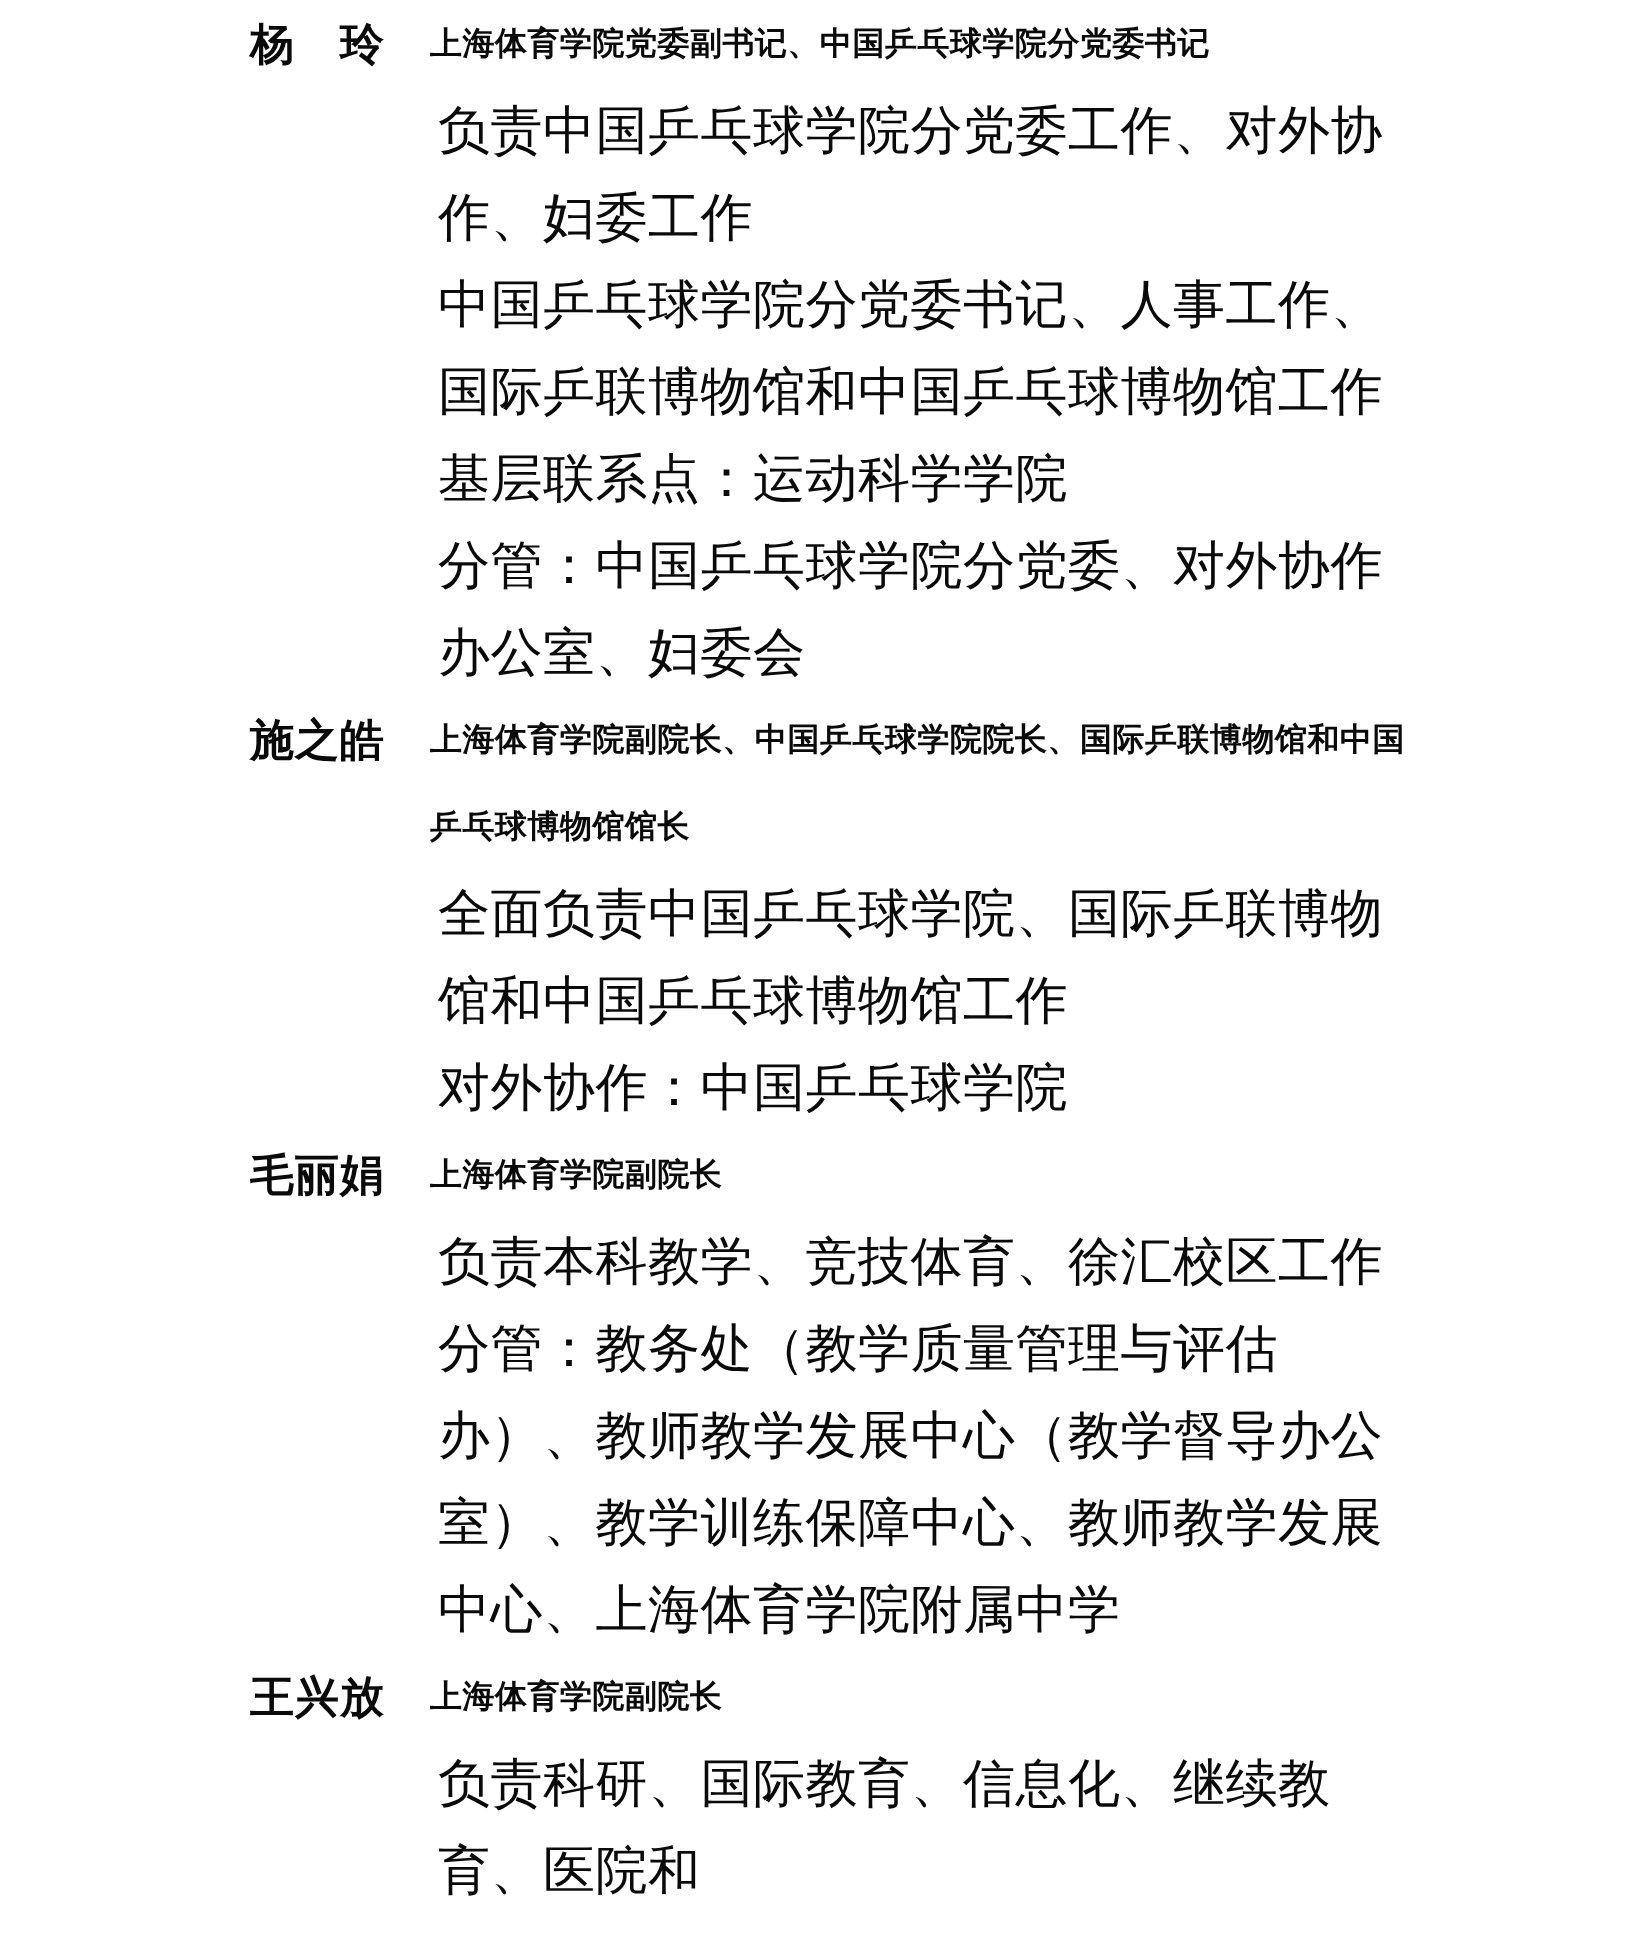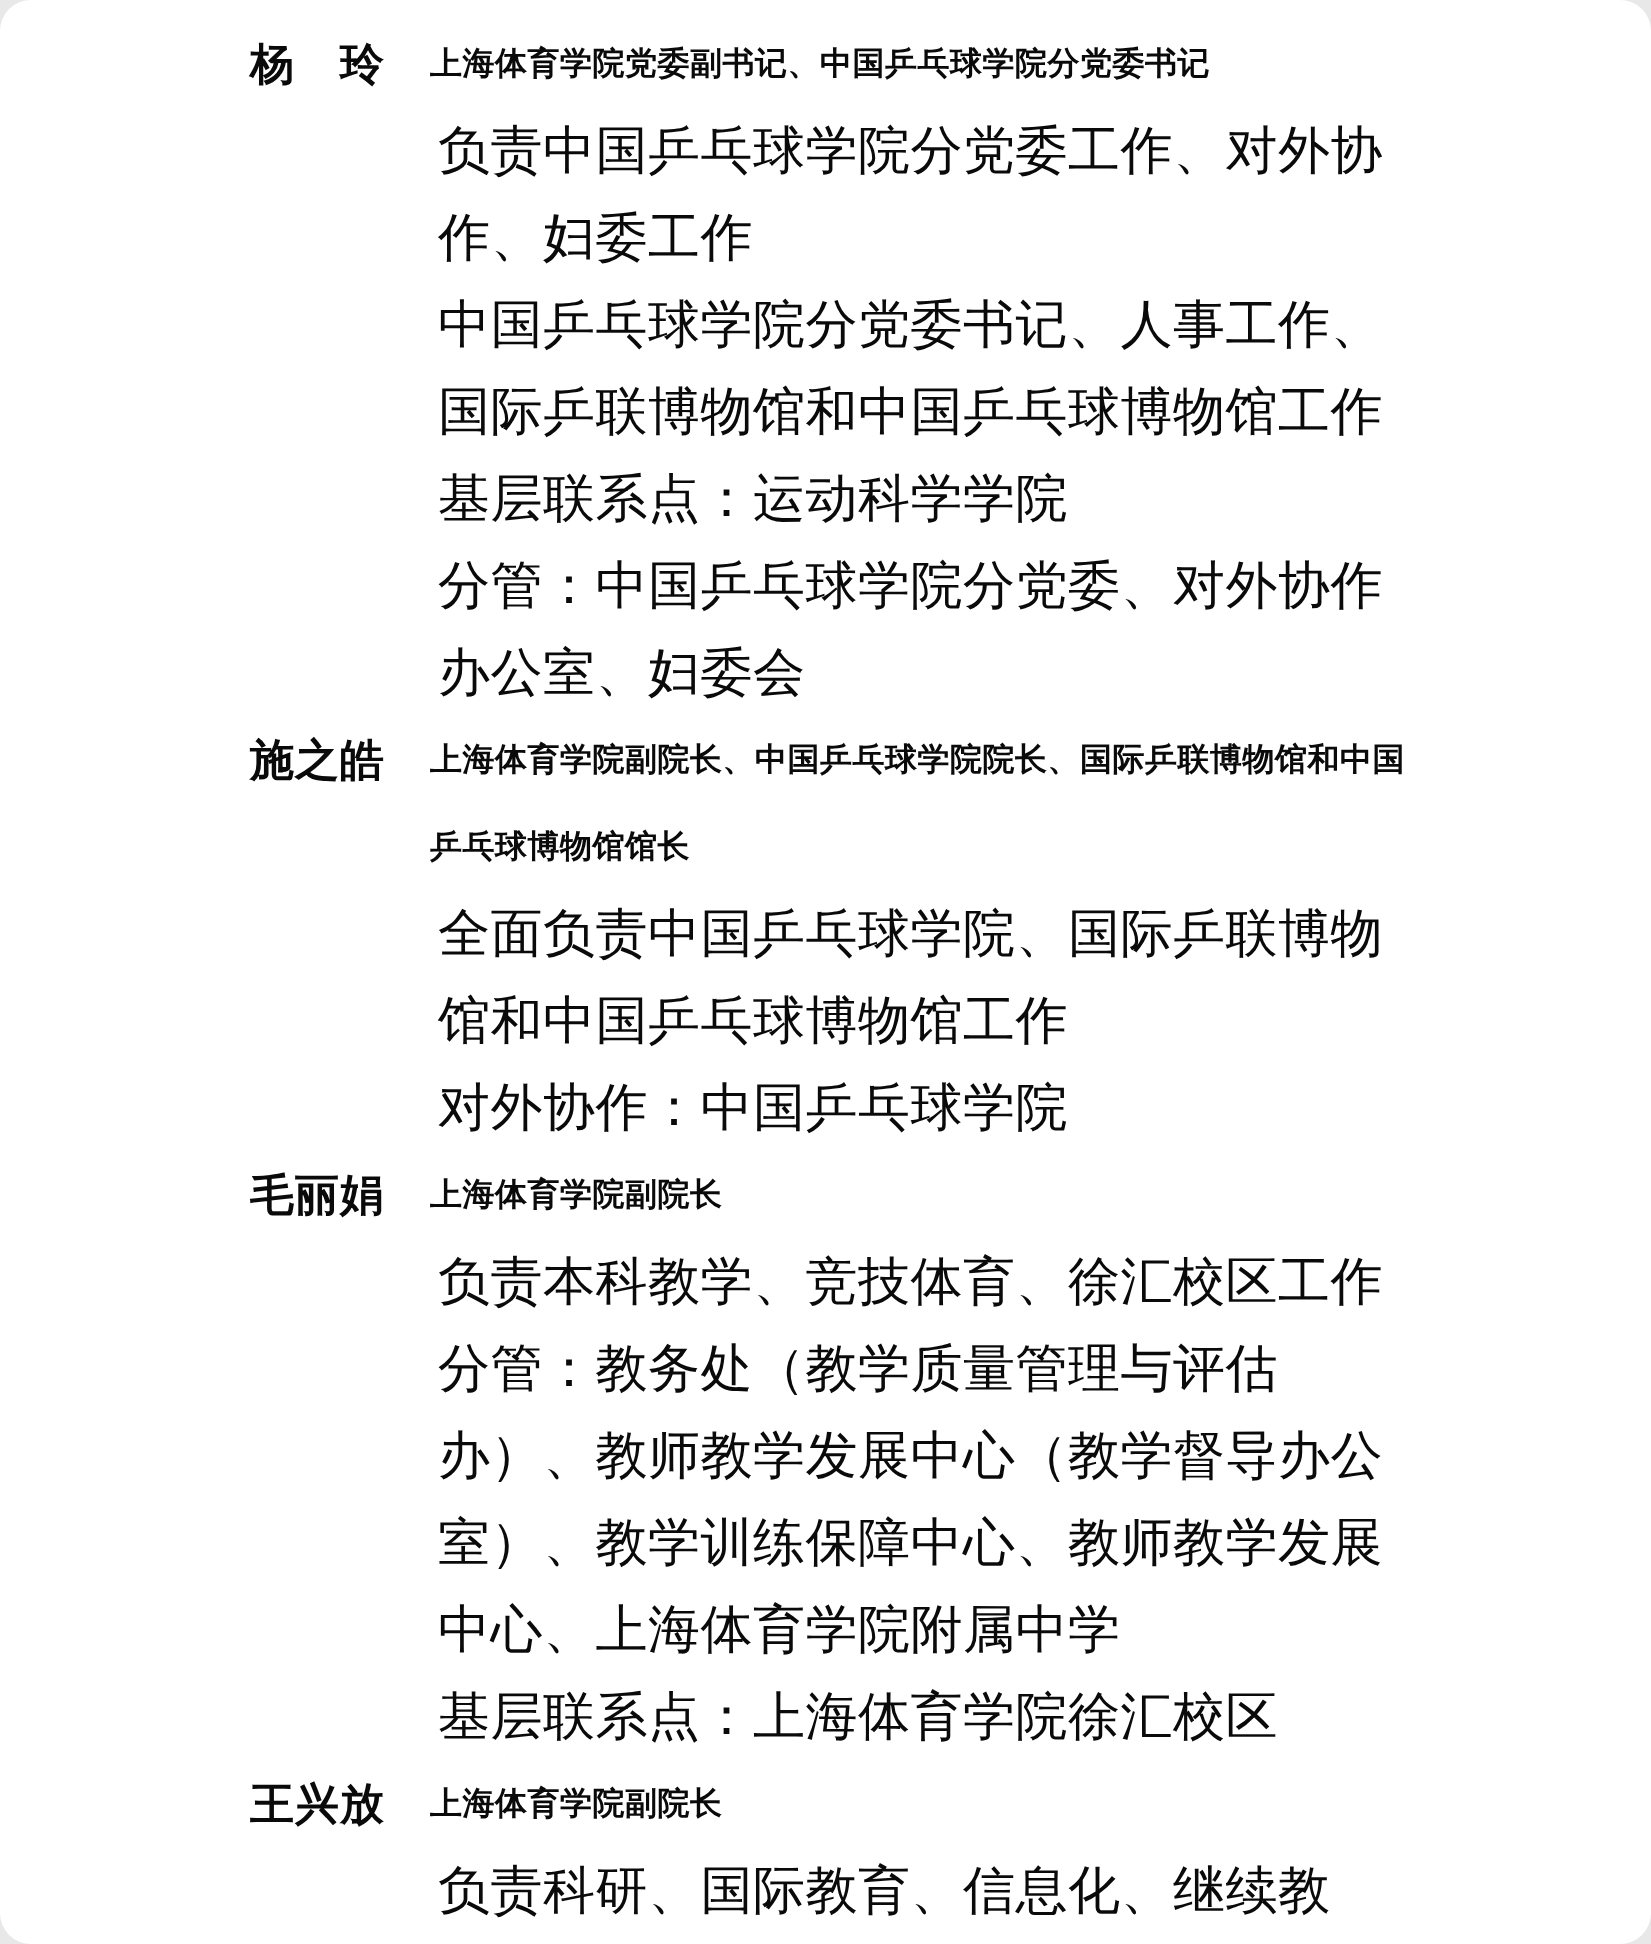--- a/index.html
+++ b/index.html
@@ -8,24 +8,22 @@
     background: #e8e8e8;
   }
   .page {
     position: relative;
     width: 1651px;
     height: 1944px;
     margin: 0 auto;
     background: #ffffff;
     overflow: hidden;
     box-sizing: border-box;
-    padding-top: 20px;
     color: #0a0a0a;
     font-family: "Liberation Serif", serif;
-    border-radius: 31px;
   }
   .entry {
     display: flex;
     align-items: flex-start;
   }
   .entry-name {
     flex: none;
     margin-left: 250px;
     width: 180px;
     font-family: "Liberation Sans", sans-serif;
@@ -79,21 +77,20 @@
       <div class="entry-para">对外协作：中国乒乓球学院</div>
     </div>
   </div>
 
   <div class="entry">
     <div class="entry-name">毛丽娟</div>
     <div class="entry-content">
       <div class="entry-title">上海体育学院副院长</div>
       <div class="entry-para">负责本科教学、竞技体育、徐汇校区工作</div>
       <div class="entry-para">分管：教务处（教学质量管理与评估办）、教师教学发展中心（教学督导办公室）、教学训练保障中心、教师教学发展中心、上海体育学院附属中学</div>
-      <div class="entry-para">基层联系点：上海体育学院徐汇校区</div>
     </div>
   </div>
 
   <div class="entry">
     <div class="entry-name">王兴放</div>
     <div class="entry-content">
       <div class="entry-title">上海体育学院副院长</div>
       <div class="entry-para">负责科研、国际教育、信息化、继续教育、医院和</div>
     </div>
   </div>

